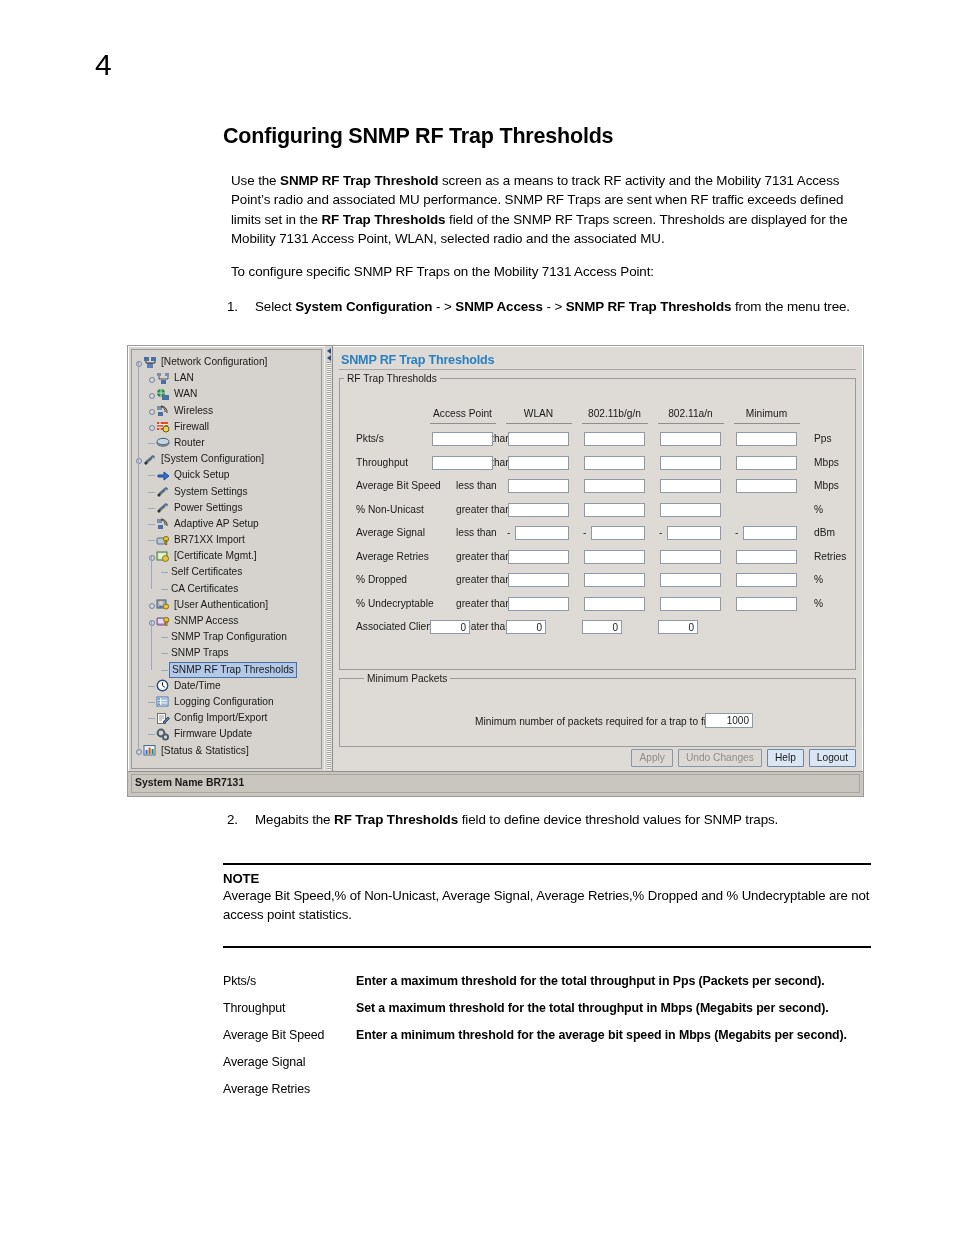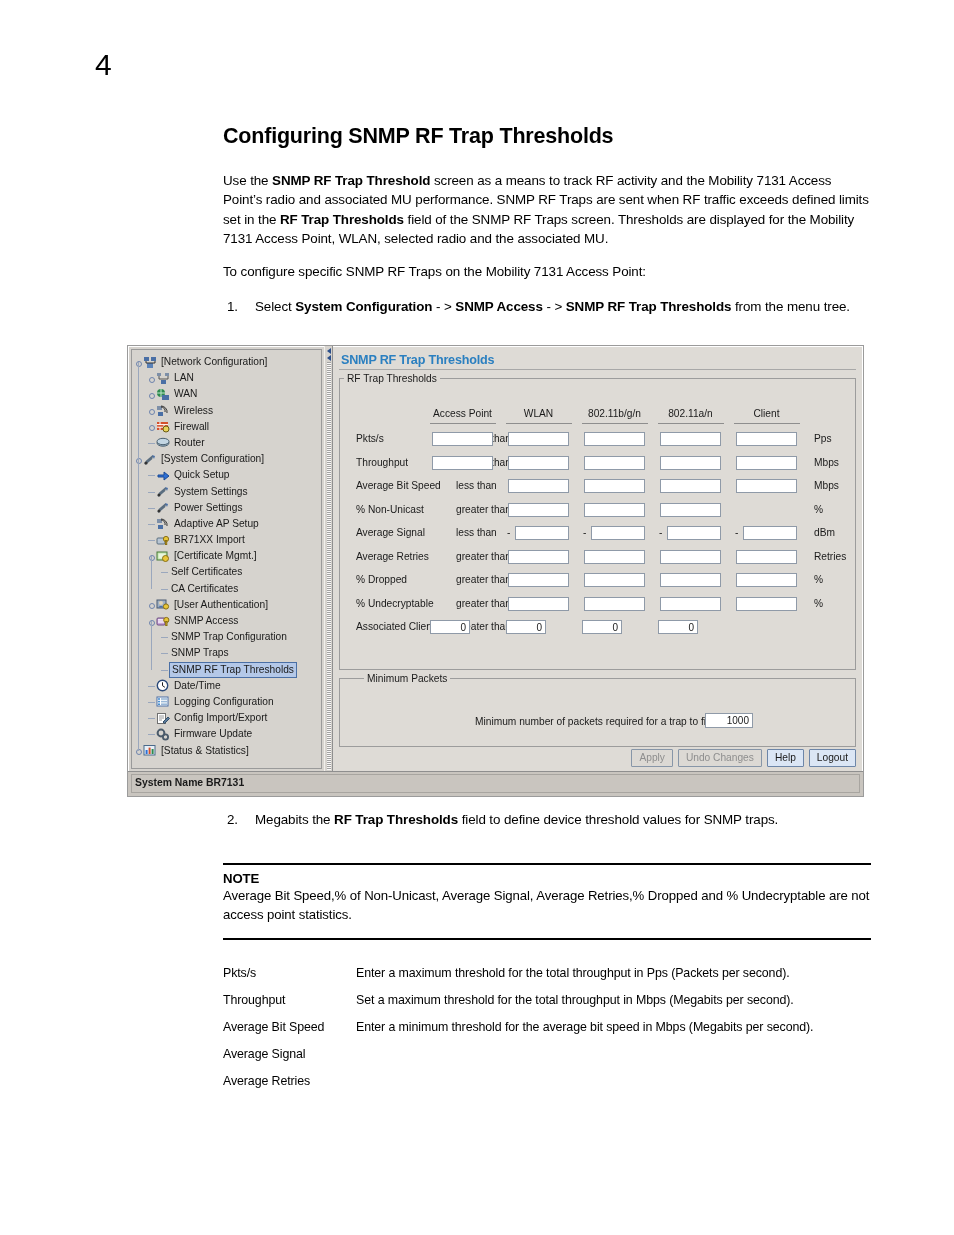--- a/index.html
+++ b/index.html
@@ -38,21 +38,21 @@
     font-size: 21.5px;
     font-weight: bold;
     margin: 0 0 22px 0;
     letter-spacing: -0.2px;
     line-height: 1.1;
   }
 
   p.para {
     font-size: 13.4px;
     line-height: 1.45;
-    margin: 0 0 14px 0;
+    margin: 0 0 14px 8px;
     letter-spacing: -0.1px;
   }
   p.para.tight { margin-bottom: 15px; }
 
   b, strong { font-weight: bold; }
 
   .numlist {
     position: relative;
     font-size: 13.4px;
     line-height: 1.45;
@@ -385,21 +385,21 @@
   .doc-body2 {
     position: absolute;
     left: 223px;
     top: 810px;
     width: 648px;
   }
   .note-box {
     margin-top: 34px;
     border-top: 2.2px solid #000;
     border-bottom: 2.2px solid #000;
-    padding: 6px 0 13px 0;
+    padding: 6px 0 21px 0;
   }
   .note-title {
     font-size: 13.2px;
     font-weight: bold;
     letter-spacing: -0.1px;
     margin-bottom: 1px;
   }
   .note-text {
     font-size: 13.2px;
     line-height: 1.42;
@@ -409,21 +409,21 @@
   .defs {
     margin-top: 26px;
   }
   .defrow {
     display: flex;
     font-size: 12.4px;
     margin-bottom: 13px;
     letter-spacing: -0.1px;
   }
   .defterm { width: 133px; flex: 0 0 133px; }
-  .defdesc { flex: 1; }
+  .defdesc { flex: 1; font-weight: bold; }
 </style>
 </head>
 <body>
 
 <div class="chapter-num">4</div>
 
 <div class="doc-body">
   <h1 class="page-title">Configuring SNMP RF Trap Thresholds</h1>
 
   <p class="para"><span>Use the </span><b>SNMP RF Trap Threshold</b><span> screen as a means to track RF activity and the Mobility 7131 Access Point’s radio and associated MU performance. SNMP RF Traps are sent when RF traffic exceeds defined limits set in the </span><b>RF Trap Thresholds</b><span> field of the SNMP RF Traps screen. Thresholds are displayed for the Mobility 7131 Access Point, WLAN, selected radio and the associated MU.</span></p>
@@ -581,21 +581,21 @@
             <div class="colhead" style="left: 162.5px; width: 72px;">
               <span>WLAN</span>
             </div>
             <div class="colhead" style="left: 238.5px; width: 72px;">
               <span>802.11b/g/n</span>
             </div>
             <div class="colhead" style="left: 314.5px; width: 72px;">
               <span>802.11a/n</span>
             </div>
             <div class="colhead" style="left: 390.5px; width: 72px;">
-              <span>Client</span>
+              <span>Minimum</span>
             </div>
             <div class="rowlabel" style="top: 49px;">Pkts/s</div>
             <div class="rowop" style="top: 49px;">greater than</div>
             <div class="rowunit" style="top: 49px;">Pps</div>
             <input class="tinput" style="left: 92px; top: 48px; width: 61px;">
             <input class="tinput" style="left: 168px; top: 48px; width: 61px;">
             <input class="tinput" style="left: 244px; top: 48px; width: 61px;">
             <input class="tinput" style="left: 320px; top: 48px; width: 61px;">
             <input class="tinput" style="left: 396px; top: 48px; width: 61px;">
             <div class="rowlabel" style="top: 72.5px;">Throughput</div>

